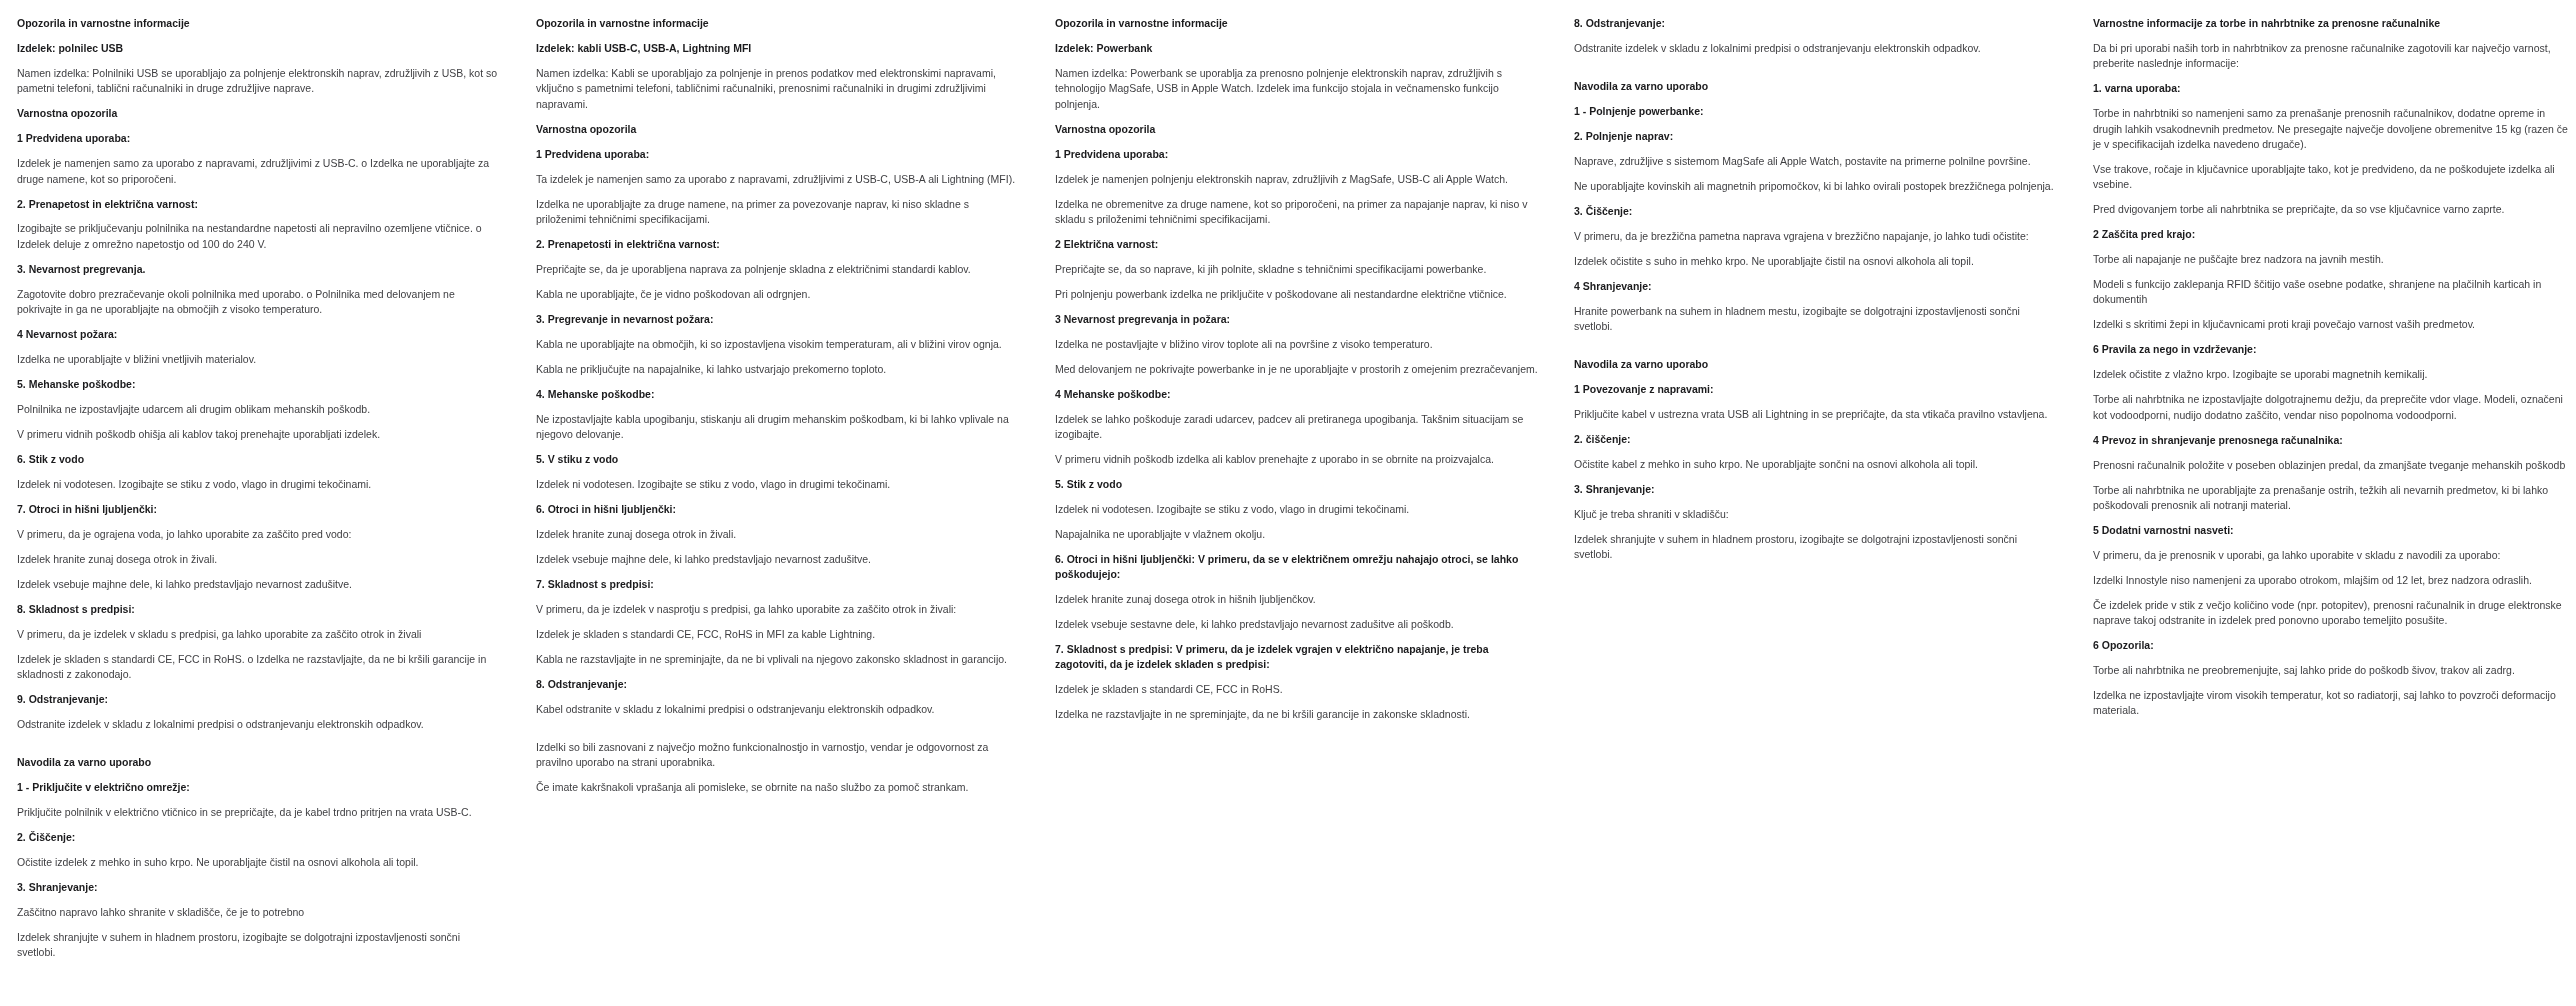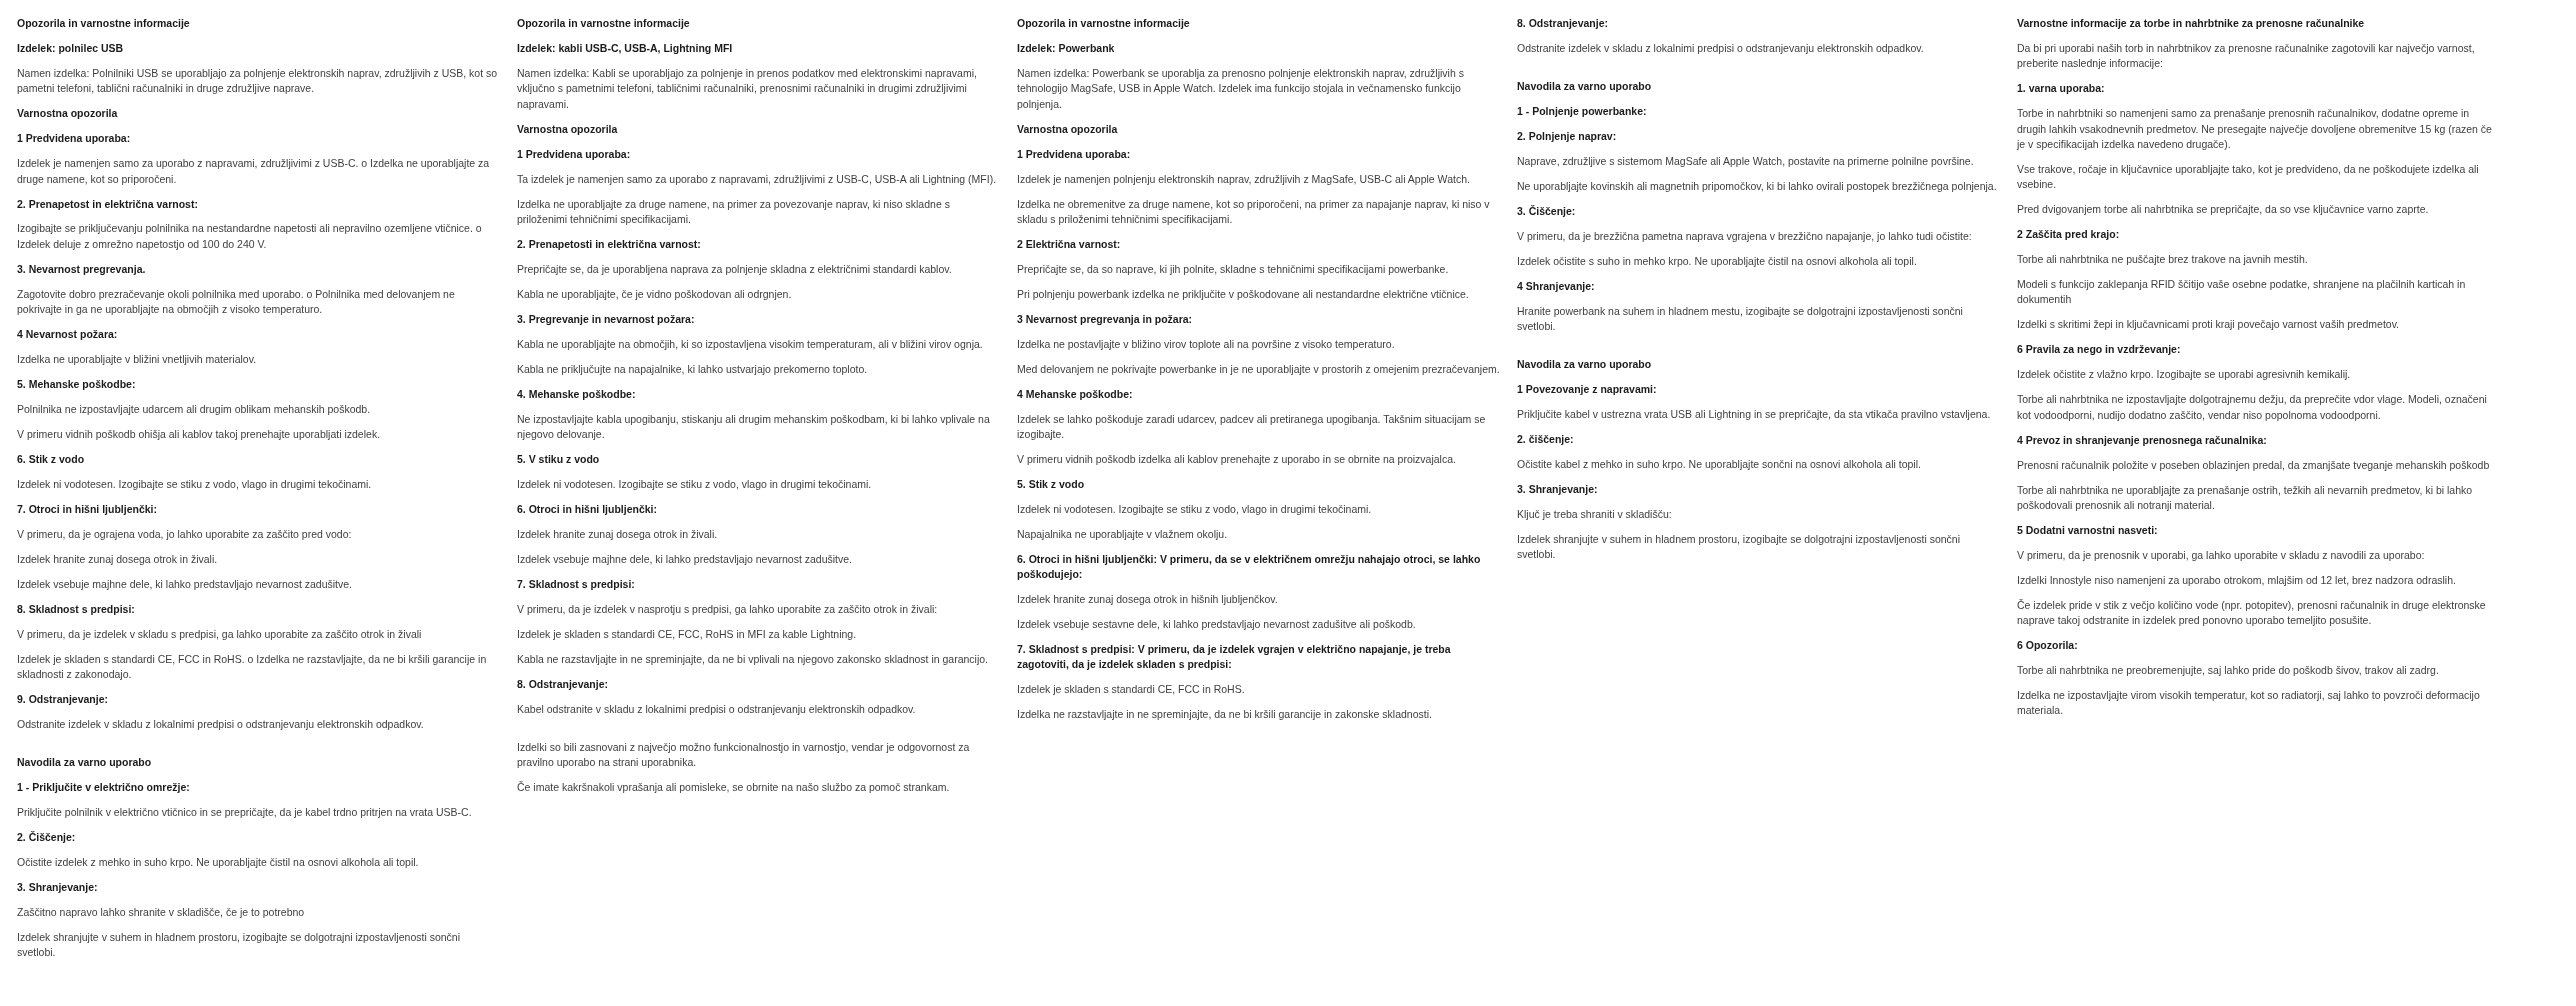--- a/index.html
+++ b/index.html
@@ -7,21 +7,21 @@
   body {
     width: 2576px;
     height: 1006px;
     background: #ffffff;
     overflow: hidden;
     font-family: "Liberation Sans", "DejaVu Sans", sans-serif;
     -webkit-font-smoothing: antialiased;
   }
   .page {
     display: flex;
-    gap: 16px;
+    gap: 35px;
     padding: 16px 0 0 17px;
     box-sizing: border-box;
   }
   .col {
     flex: 0 0 484px;
     width: 484px;
   }
   .hd {
     margin: 0 0 9.7px 0;
     font-size: 10.5px;
@@ -162,25 +162,25 @@
       <p class="bd">Izdelek shranjujte v suhem in hladnem prostoru, izogibajte se dolgotrajni izpostavljenosti sončni svetlobi.</p>
     </section>
     <section class="col">
       <h3 class="hd">Varnostne informacije za torbe in nahrbtnike za prenosne računalnike</h3>
       <p class="bd">Da bi pri uporabi naših torb in nahrbtnikov za prenosne računalnike zagotovili kar največjo varnost, preberite naslednje informacije:</p>
       <h3 class="hd">1. varna uporaba:</h3>
       <p class="bd">Torbe in nahrbtniki so namenjeni samo za prenašanje prenosnih računalnikov, dodatne opreme in drugih lahkih vsakodnevnih predmetov. Ne presegajte največje dovoljene obremenitve 15 kg (razen če je v specifikacijah izdelka navedeno drugače).</p>
       <p class="bd">Vse trakove, ročaje in ključavnice uporabljajte tako, kot je predvideno, da ne poškodujete izdelka ali vsebine.</p>
       <p class="bd">Pred dvigovanjem torbe ali nahrbtnika se prepričajte, da so vse ključavnice varno zaprte.</p>
       <h3 class="hd">2 Zaščita pred krajo:</h3>
-      <p class="bd">Torbe ali nahrbtnika ne puščajte brez trakove na javnih mestih.</p>
+      <p class="bd">Torbe ali napajanje ne puščajte brez nadzora na javnih mestih.</p>
       <p class="bd">Modeli s funkcijo zaklepanja RFID ščitijo vaše osebne podatke, shranjene na plačilnih karticah in dokumentih</p>
       <p class="bd">Izdelki s skritimi žepi in ključavnicami proti kraji povečajo varnost vaših predmetov.</p>
       <h3 class="hd">6 Pravila za nego in vzdrževanje:</h3>
-      <p class="bd">Izdelek očistite z vlažno krpo. Izogibajte se uporabi agresivnih kemikalij.</p>
+      <p class="bd">Izdelek očistite z vlažno krpo. Izogibajte se uporabi magnetnih kemikalij.</p>
       <p class="bd">Torbe ali nahrbtnika ne izpostavljajte dolgotrajnemu dežju, da preprečite vdor vlage. Modeli, označeni kot vodoodporni, nudijo dodatno zaščito, vendar niso popolnoma vodoodporni.</p>
       <h3 class="hd">4 Prevoz in shranjevanje prenosnega računalnika:</h3>
       <p class="bd">Prenosni računalnik položite v poseben oblazinjen predal, da zmanjšate tveganje mehanskih poškodb</p>
       <p class="bd">Torbe ali nahrbtnika ne uporabljajte za prenašanje ostrih, težkih ali nevarnih predmetov, ki bi lahko poškodovali prenosnik ali notranji material.</p>
       <h3 class="hd">5 Dodatni varnostni nasveti:</h3>
       <p class="bd">V primeru, da je prenosnik v uporabi, ga lahko uporabite v skladu z navodili za uporabo:</p>
       <p class="bd">Izdelki Innostyle niso namenjeni za uporabo otrokom, mlajšim od 12 let, brez nadzora odraslih.</p>
       <p class="bd">Če izdelek pride v stik z večjo količino vode (npr. potopitev), prenosni računalnik in druge elektronske naprave takoj odstranite in izdelek pred ponovno uporabo temeljito posušite.</p>
       <h3 class="hd">6 Opozorila:</h3>
       <p class="bd">Torbe ali nahrbtnika ne preobremenjujte, saj lahko pride do poškodb šivov, trakov ali zadrg.</p>

